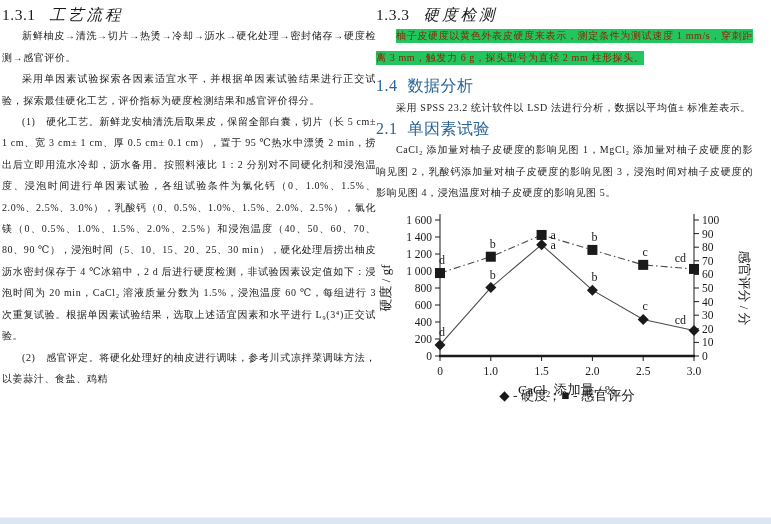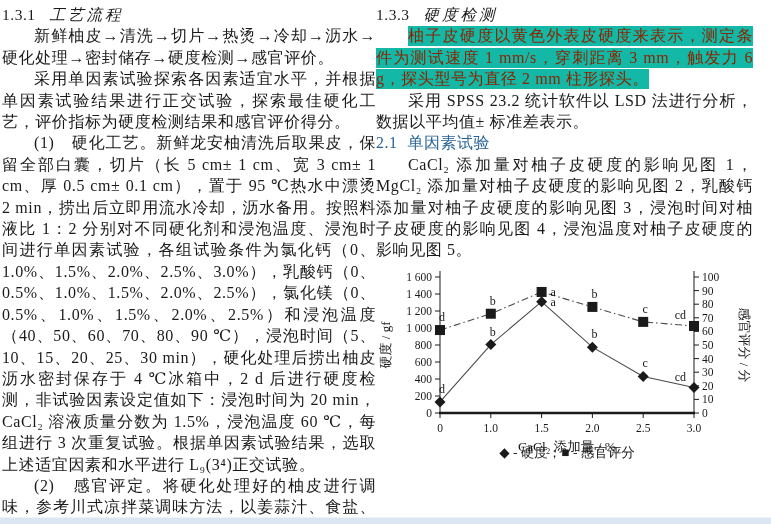--- a/index.html
+++ b/index.html
@@ -9,21 +9,21 @@
     overflow: hidden;
     position: relative;
     font-family: "Liberation Serif", "DejaVu Serif", serif;
     color: #1a1a1a;
   }
   .column { position: absolute; top: 4px; }
   .col-left  { left: 2px;   width: 374px; }
   .col-right { left: 376px; width: 377px; }
 
   .para {
-    font-size: 16px;
+    font-size: 10px;
     line-height: 21.4px;
     text-align: justify;
     letter-spacing: 0.6px;
     margin: 0;
     text-indent: 2em;
   }
   .heading {
     font-size: 15.5px;
     line-height: 21.4px;
     margin: 0;
@@ -32,21 +32,21 @@
   }
   .heading .h-num { font-style: normal; margin-right: 14px; }
   .h-kai .h-title { font-style: italic; letter-spacing: 3px; text-align: right; }
   .h-blue { color: #2a6496; font-size: 16px; }
   .h-blue .h-num { margin-right: 10px; }
   .h-bold { font-weight: bold; font-size: 16px; margin-top: 10px; margin-bottom: 8px; }
   .h-bold .h-num { margin-right: 10px; }
   .sp-above { margin-top: 7px; }
 
   mark.hl {
-    background: #14b8a6;
+    background: #22c55e;
     color: #8b2500;
     padding: 1px 0 2px 0;
   }
 
   .chart-wrap { margin-top: 4px; }
   .chart-wrap svg { display: block; }
 
   .bottom-strip {
     position: absolute;
     left: 0; bottom: 0;
@@ -62,20 +62,21 @@
   <h4 class="heading h-kai"><span class="h-num">1.3.1</span><span class="h-title">工艺流程</span></h4>
   <p class="para">新鲜柚皮→清洗→切片→热烫→冷却→沥水→硬化处理→密封储存→硬度检测→感官评价。</p>
   <p class="para">采用单因素试验探索各因素适宜水平，并根据单因素试验结果进行正交试验，探索最佳硬化工艺，评价指标为硬度检测结果和感官评价得分。</p>
   <p class="para">(1)　硬化工艺。新鲜龙安柚清洗后取果皮，保留全部白囊，切片（长 5 cm± 1 cm、宽 3 cm± 1 cm、厚 0.5 cm± 0.1 cm），置于 95 ℃热水中漂烫 2 min，捞出后立即用流水冷却，沥水备用。按照料液比 1：2 分别对不同硬化剂和浸泡温度、浸泡时间进行单因素试验，各组试验条件为氯化钙（0、1.0%、1.5%、2.0%、2.5%、3.0%），乳酸钙（0、0.5%、1.0%、1.5%、2.0%、2.5%），氯化镁（0、0.5%、1.0%、1.5%、2.0%、2.5%）和浸泡温度（40、50、60、70、80、90 ℃），浸泡时间（5、10、15、20、25、30 min），硬化处理后捞出柚皮沥水密封保存于 4 ℃冰箱中，2 d 后进行硬度检测，非试验因素设定值如下：浸泡时间为 20 min，CaCl₂ 溶液质量分数为 1.5%，浸泡温度 60 ℃，每组进行 3 次重复试验。根据单因素试验结果，选取上述适宜因素和水平进行 L₉(3⁴)正交试验。</p>
   <p class="para">(2)　感官评定。将硬化处理好的柚皮进行调味，参考川式凉拌菜调味方法，以姜蒜汁、食盐、鸡精</p>
 </div>
 
 <div class="column col-right">
   <h4 class="heading h-kai"><span class="h-num">1.3.3</span><span class="h-title">硬度检测</span></h4>
   <p class="para"><mark class="hl">柚子皮硬度以黄色外表皮硬度来表示，测定条件为测试速度 1 mm/s，穿刺距离 3 mm，触发力 6 g，探头型号为直径 2 mm 柱形探头。</mark></p>
+  <h4 class="heading h-blue sp-above"><span class="h-num">1.4</span><span class="h-title">数据分析</span></h4>
   <p class="para">采用 SPSS 23.2 统计软件以 LSD 法进行分析，数据以平均值± 标准差表示。</p>
   <h4 class="heading h-blue"><span class="h-num">2.1</span><span class="h-title">单因素试验</span></h4>
   <p class="para">CaCl₂ 添加量对柚子皮硬度的影响见图 1，MgCl₂ 添加量对柚子皮硬度的影响见图 2，乳酸钙添加量对柚子皮硬度的影响见图 3，浸泡时间对柚子皮硬度的影响见图 4，浸泡温度对柚子皮硬度的影响见图 5。</p>
 
   <div class="chart-wrap">
     <svg id="chart-svg" width="377" height="198" viewBox="0 0 377 198">
         <line x1="64" y1="6" x2="64" y2="148" stroke="#1a1a1a" stroke-width="1"></line>
         <line x1="318" y1="6" x2="318" y2="148" stroke="#1a1a1a" stroke-width="1"></line>
         <line x1="63" y1="148" x2="319" y2="148" stroke="#1a1a1a" stroke-width="2.6"></line>
         <line x1="59" y1="148" x2="64" y2="148" stroke="#1a1a1a" stroke-width="1"></line>

